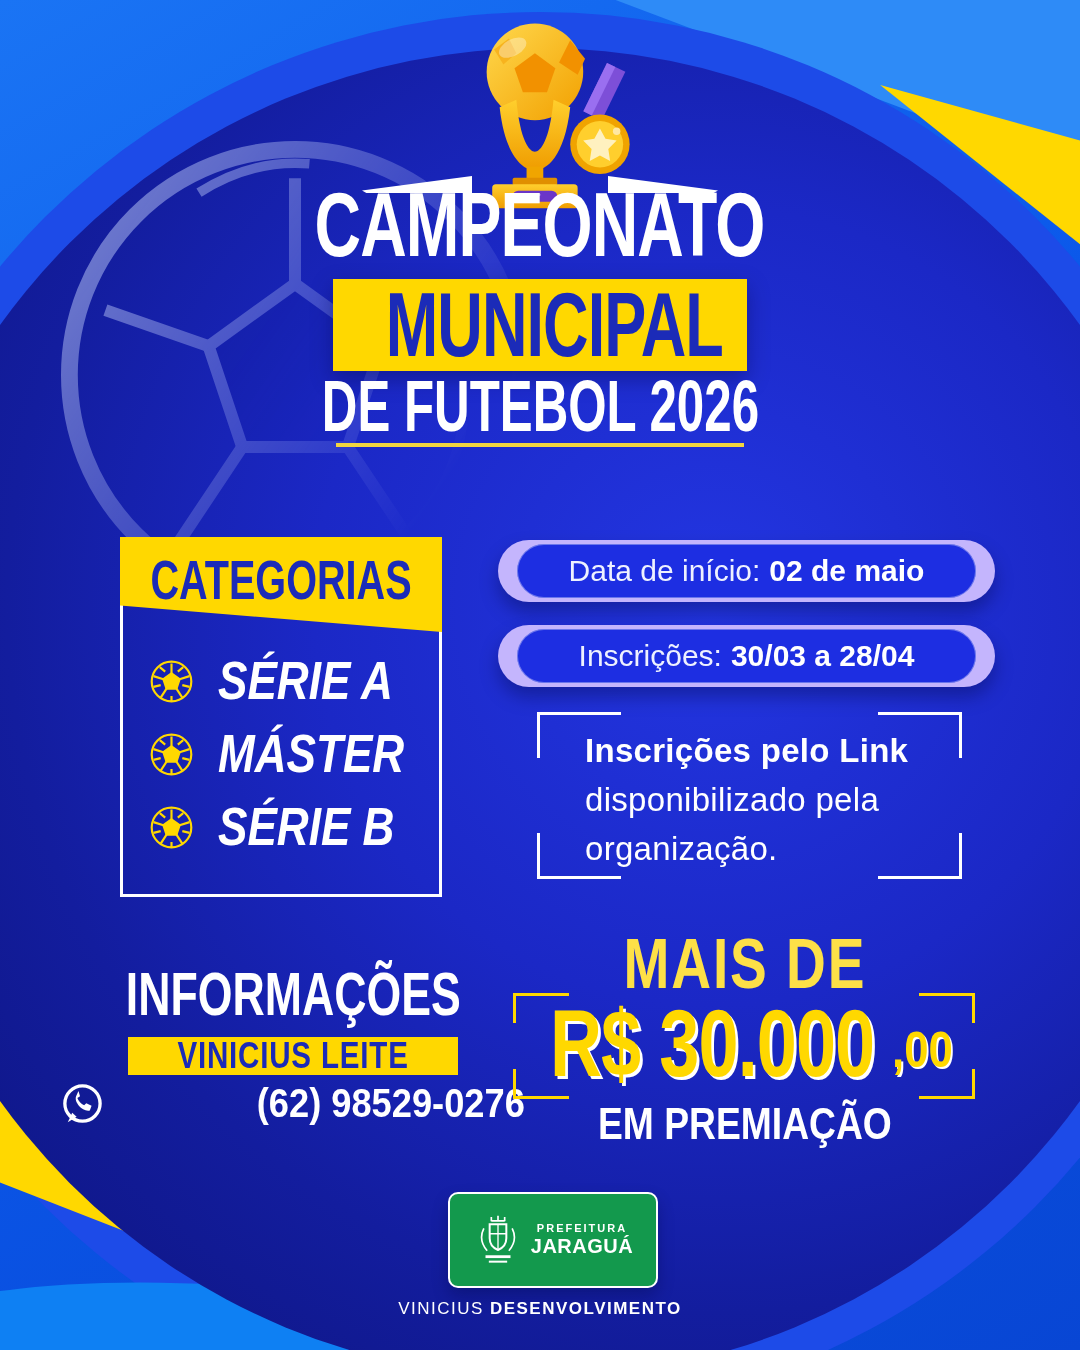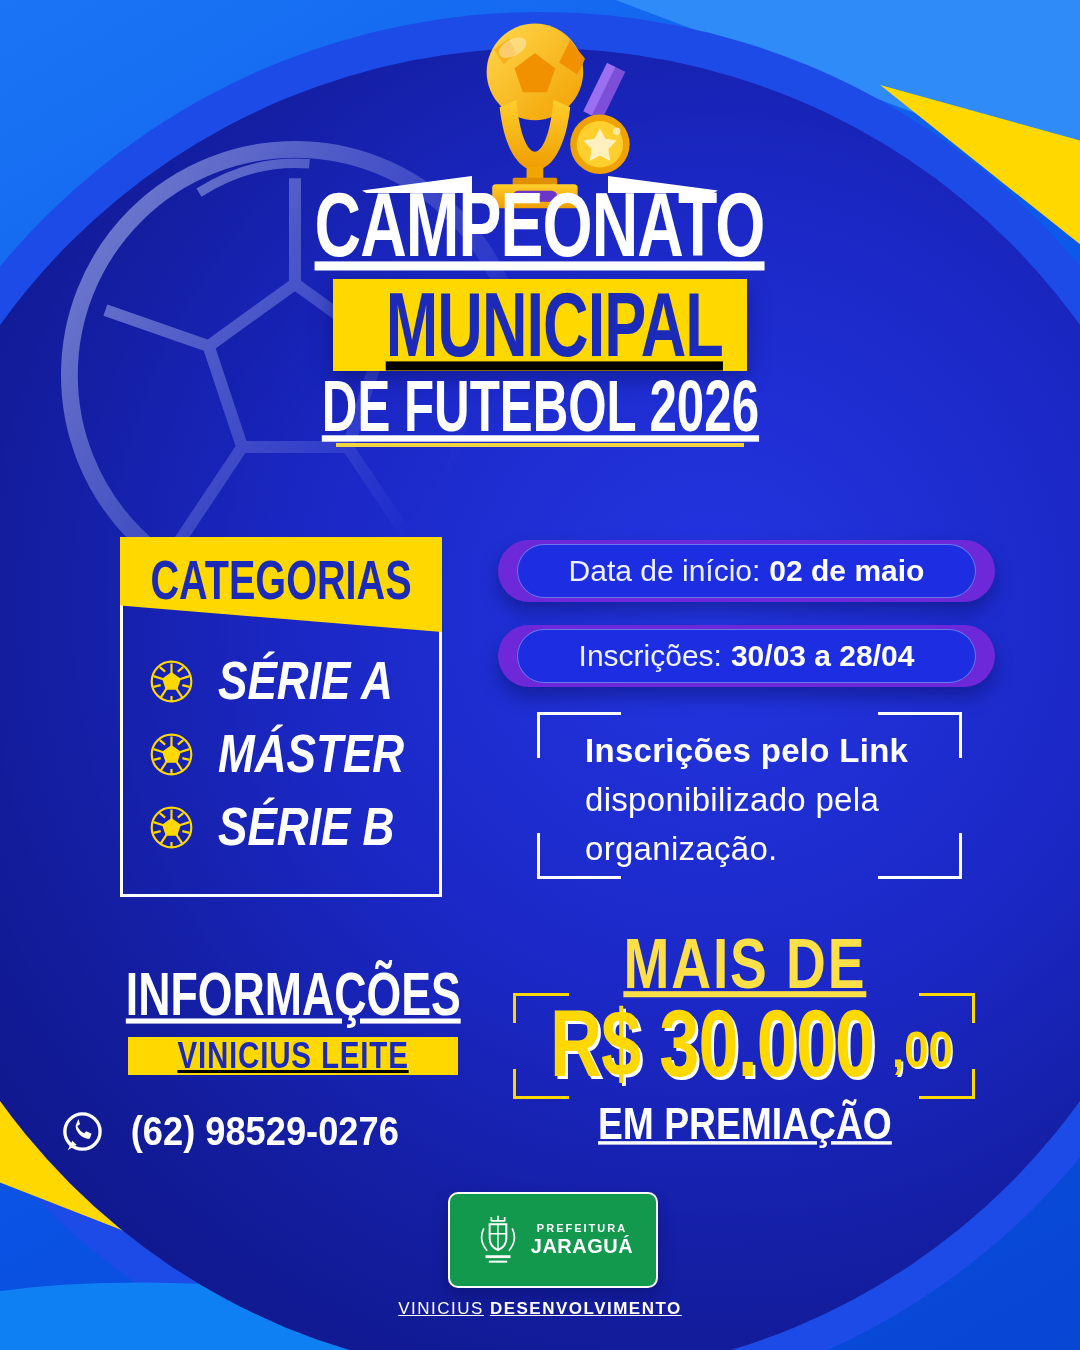--- a/index.html
+++ b/index.html
@@ -18,21 +18,21 @@
   .corner-light-bl{position:absolute;left:-120px;top:1292px;width:860px;height:280px;
           background:#0e80f3;border-radius:50% 50% 0 0 / 95px 95px 0 0;transform:rotate(6deg);}
   .main-circle{position:absolute;left:-125px;top:48px;width:1330px;height:1330px;border-radius:50%;
           background:radial-gradient(circle at 63% 42%,#2336e2 0%,#1b28c6 35%,#131d9e 62%,#0b1173 100%);}
   .ball-watermark{position:absolute;left:55px;top:135px;width:480px;height:480px;opacity:.5;
           -webkit-mask-image:linear-gradient(125deg,rgba(0,0,0,.95) 15%,rgba(0,0,0,0) 78%);
           mask-image:linear-gradient(125deg,rgba(0,0,0,.95) 15%,rgba(0,0,0,0) 78%);}
   
   .abs{position:absolute;}
   .cond{display:inline-block;white-space:nowrap;}
-  .ctr{display:flex;align-items:center;justify-content:center;text-align:center;text-decoration:underline;}
+  .ctr{display:flex;align-items:center;justify-content:center;text-align:center;}
   
   .trophy{position:absolute;left:422px;top:18px;width:250px;height:195px;}
   .wing{position:absolute;background:#fff;width:110px;height:17px;top:176px;}
   .wing-left{left:362px;clip-path:polygon(0 85%,100% 0,100% 100%,4% 100%);}
   .wing-right{left:608px;clip-path:polygon(0 0,100% 85%,96% 100%,0 100%);}
   .t1{left:0;right:0;top:186px;height:78px;color:#fff;}
   .t1 .cond{font-size:70px;font-weight:900;letter-spacing:-1px;transform:scale(.92,1.3);}
   .banner{left:333px;top:279px;width:414px;height:92px;background:#ffd800;box-shadow:0 8px 20px rgba(2,6,60,.35);padding-left:28px;}
   .banner .cond{font-size:70px;font-weight:900;color:#1b2bb8;letter-spacing:-1px;transform:scale(.9,1.3);}
   .t3{left:0;right:0;top:370px;height:72px;color:#fff;}
@@ -41,42 +41,42 @@
   
   .cat-box{left:120px;top:537px;width:322px;height:360px;border:3px solid #fff;}
   .cat-header{position:absolute;left:-3px;right:-3px;top:-3px;height:95px;background:#ffd800;
           clip-path:polygon(0 0,100% 0,100% 100%,0 72%);display:flex;align-items:flex-start;justify-content:center;}
   .cat-header .cond{margin-top:12px;font-size:44px;font-weight:900;color:#1b2bb8;transform:scale(.9,1.25);transform-origin:center top;}
   .cat-list{position:absolute;left:26px;top:116px;right:6px;}
   .cat-row{display:flex;align-items:center;gap:24px;height:50px;margin-bottom:23px;font-style:italic;}
   .cat-ball{width:45px;height:45px;flex:0 0 45px;}
   .cat-label{color:#fff;font-size:45px;font-weight:900;transform:scale(.98,1.18);transform-origin:left center;}
   
-  .pill{position:absolute;left:498px;width:497px;height:62px;background:#6d28d9;border-radius:31px;
+  .pill{position:absolute;left:498px;width:497px;height:62px;background:#c4b5fd;border-radius:31px;
           box-shadow:0 10px 18px rgba(2,6,60,.35);}
   .pill-inner{position:absolute;left:19px;right:19px;top:4px;bottom:4px;background:#1d2ee2;border-radius:27px;
           display:flex;align-items:center;justify-content:center;box-shadow:inset 0 0 0 1px rgba(255,255,255,.35);
           font-size:30px;color:#fff;white-space:nowrap;}
   .pill-label{font-weight:400;color:#eef1ff;}
   .pill-value{font-weight:700;margin-left:9px;}
   
   .note-box{left:537px;top:712px;width:425px;height:167px;}
   .nb{position:absolute;width:84px;height:46px;}
   .nb-tl{left:0;top:0;border-left:3px solid #fff;border-top:3px solid #fff;}
   .nb-tr{right:0;top:0;border-right:3px solid #fff;border-top:3px solid #fff;}
   .nb-bl{left:0;bottom:0;border-left:3px solid #fff;border-bottom:3px solid #fff;}
   .nb-br{right:0;bottom:0;border-right:3px solid #fff;border-bottom:3px solid #fff;}
   .note-text{position:absolute;left:48px;top:14px;color:#fff;font-size:33px;line-height:49px;letter-spacing:.3px;}
   .note-text .b{font-weight:700;}
   
   .info-title{left:58px;top:962px;width:470px;height:62px;color:#fff;}
   .info-title .cond{font-size:47px;font-weight:900;transform:scale(.95,1.28);}
   .info-band{left:128px;top:1037px;width:330px;height:38px;background:#ffd800;}
   .info-band .cond{font-size:36px;font-weight:900;color:#1b2bb8;letter-spacing:1px;transform:scale(.82,1);}
-  .phone-row{left:58px;top:1076px;width:470px;height:56px;display:flex;align-items:center;justify-content:flex-start;gap:23px;margin-top:28px;}
+  .phone-row{left:58px;top:1076px;width:470px;height:56px;display:flex;align-items:center;justify-content:space-between;gap:29px;}
   .phone-row .wa{width:47px;height:47px;}
   .phone-row .cond{color:#fff;font-size:37px;font-weight:900;transform:scale(.98,1.12);}
   
   .prize-title{left:510px;top:930px;width:470px;height:64px;color:#fde047;}
   .prize-title .cond{font-size:58px;font-weight:900;letter-spacing:2px;transform:scale(.95,1.22);}
   .amount-frame{left:513px;top:993px;width:462px;height:106px;}
   .ab{position:absolute;width:56px;height:30px;}
   .ab-tl{left:0;top:0;border-left:3px solid #ffd800;border-top:3px solid #ffd800;}
   .ab-tr{right:0;top:0;border-right:3px solid #ffd800;border-top:3px solid #ffd800;}
   .ab-bl{left:0;bottom:0;border-left:3px solid #ffd800;border-bottom:3px solid #ffd800;}

